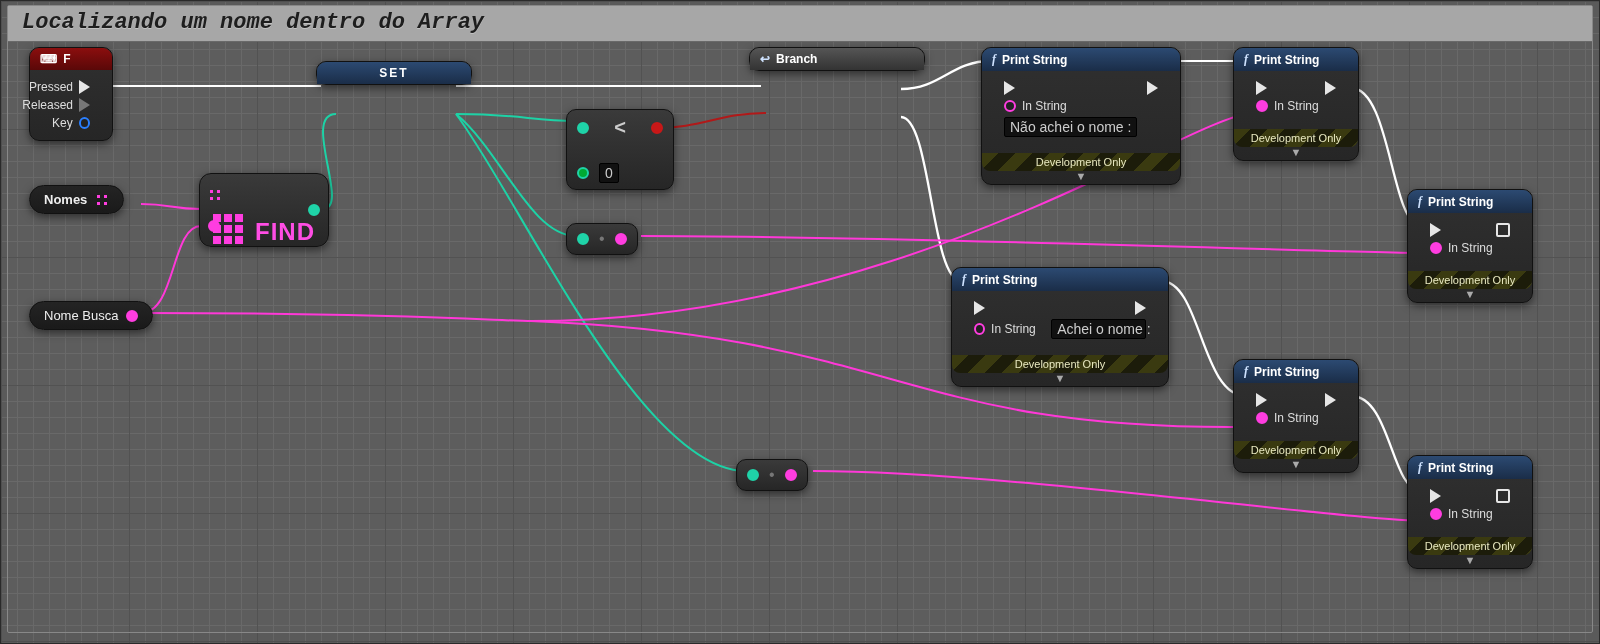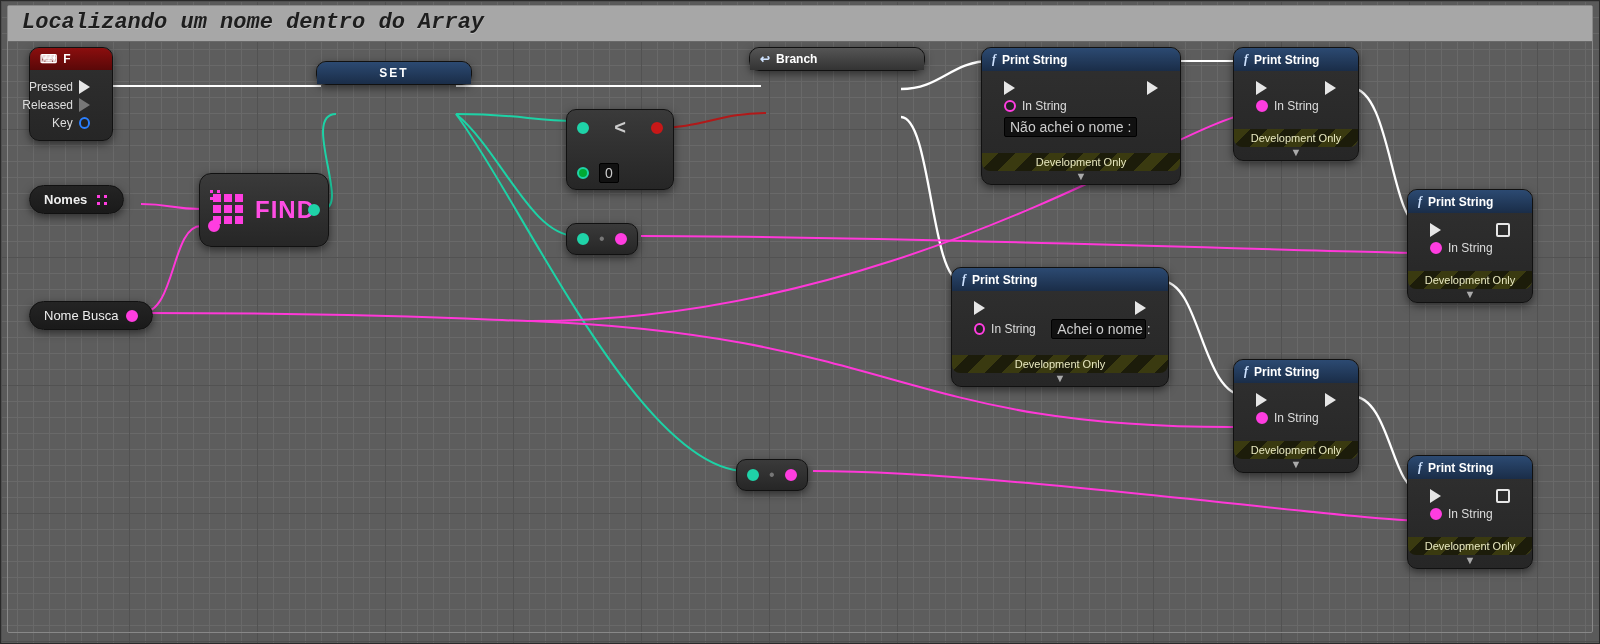--- a/index.html
+++ b/index.html
@@ -113,21 +113,21 @@
     grid-template-columns: repeat(3, 8px);
     grid-template-rows: repeat(3, 8px);
     gap: 3px;
   }
   .grid9 span { background:#ff3de0; width:8px; height:8px; }
 
   .find-node {
     position:absolute; width:130px; height:74px;
     background: linear-gradient(#3a3a3a,#262626);
     border:1px solid #111; border-radius:12px;
-    display:flex; align-items:center; justify-content:center; gap:10px;
+    display:flex; align-items:flex-end; justify-content:center; gap:10px;
     box-shadow: 0 3px 8px rgba(0,0,0,0.5);
   }
   .find-label { color:#ff4de4; font-weight:900; font-size:24px; letter-spacing:1px; }
 
   .mini {
     position:absolute;
     background: linear-gradient(#3a3a3a,#262626);
     border:1px solid #111; border-radius:10px;
     padding:6px 10px;
     display:flex; align-items:center; gap:10px;

